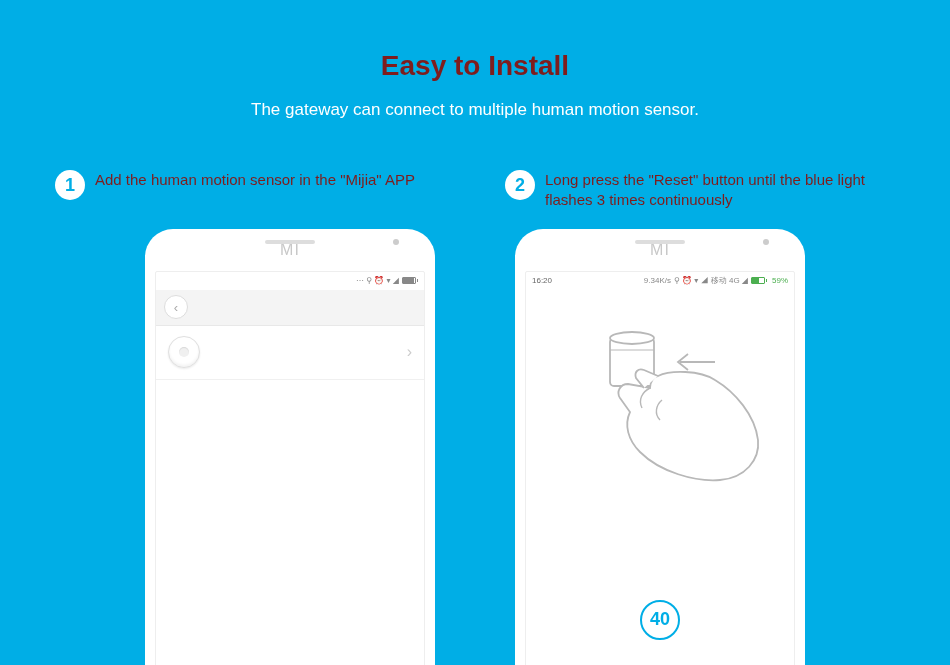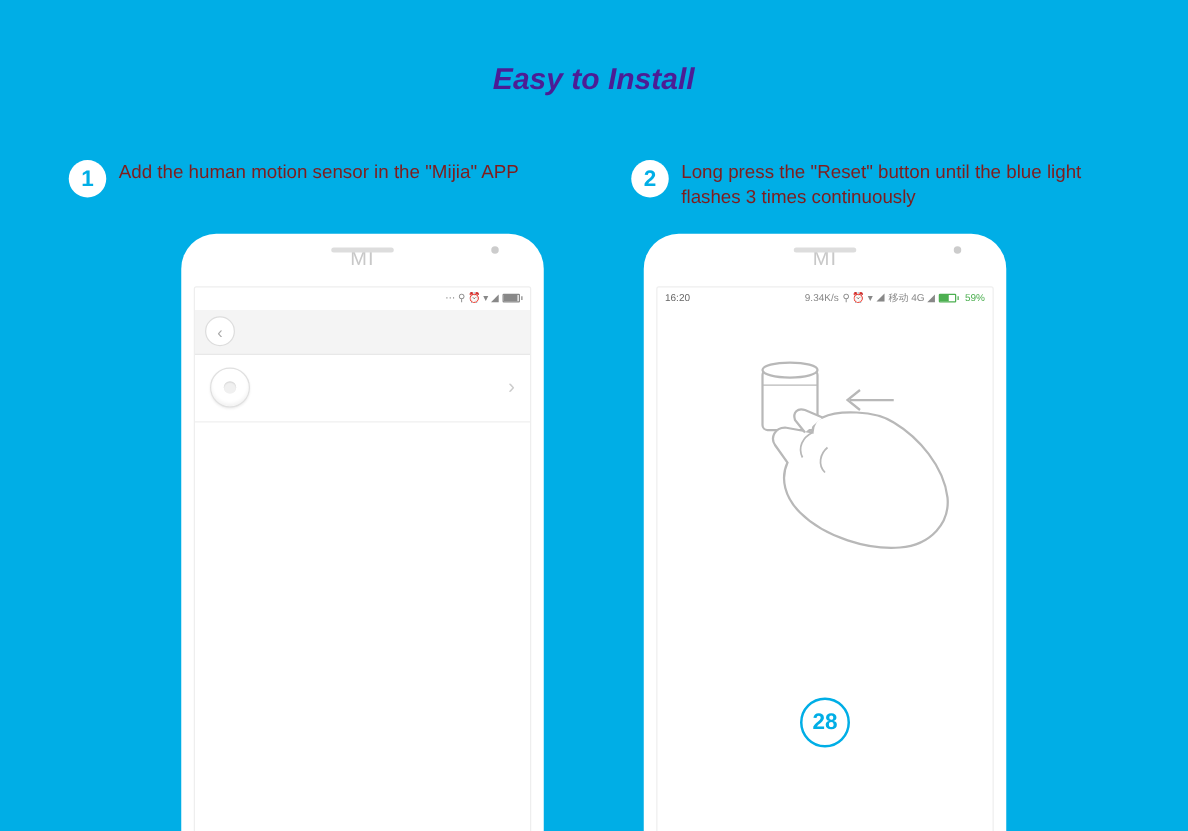--- a/index.html
+++ b/index.html
@@ -5,21 +5,21 @@
   * { box-sizing: border-box; margin: 0; padding: 0; }
   body {
     width: 950px;
     height: 665px;
     background: #00aee6;
     font-family: Arial, Helvetica, sans-serif;
     overflow: hidden;
     position: relative;
   }
   .header { text-align: center; padding-top: 50px; }
-  .title { color: #4c1d95; font-size: 24px; font-weight: bold; margin-bottom: 18px; font-style: italic; }
+  .title { color: #7f1d1d; font-size: 28px; font-weight: bold; margin-bottom: 18px; }
   .subtitle { color: #fff; font-size: 17px; font-weight: 300; }
   .steps-row { display: flex; justify-content: center; gap: 60px; margin-top: 50px; }
   .step { width: 390px; display: flex; align-items: flex-start; gap: 10px; }
   .step-num {
     width: 30px; height: 30px; border-radius: 50%; background: #fff; color: #00aee6;
     display: flex; align-items: center; justify-content: center; font-size: 18px; font-weight: bold;
     flex-shrink: 0;
   }
   .step-text { color: #7f1d1d; font-size: 15px; line-height: 1.35; font-weight: 300; }
   .phones-row { display: flex; justify-content: center; gap: 80px; margin-top: 18px; }
@@ -77,20 +77,21 @@
   .green .battery-fill { background:#4caf50; }
   .green .battery-body { border-color:#4caf50; }
   .green .battery-tip { background:#4caf50; }
   .pct { color:#4caf50; font-size:8px; margin-left:2px;}
 </style>
 </head>
 <body>
 
 <div class="header">
   <div class="title">Easy to Install</div>
+  <div class="subtitle">The gateway can connect to multiple human motion sensor.</div>
 </div>
 
 <div class="steps-row">
   <div class="step">
     <div class="step-num">1</div>
     <div class="step-text">Add the human motion sensor in the "Mijia" APP</div>
   </div>
   <div class="step">
     <div class="step-num">2</div>
     <div class="step-text">Long press the "Reset" button until the blue light flashes 3 times continuously</div>
@@ -169,18 +170,18 @@
                    C 78 120, 74 105, 80 92
                    L 70 78
                    C 66 72, 70 64, 78 64
                    L 100 68
                    C 100 62, 104 56, 108 56 Z" fill="#fff" stroke="#b8b8b8" stroke-width="1.8"></path>
           <path d="M 100 68 C 92 72, 88 80, 92 88" fill="none" stroke="#b8b8b8" stroke-width="1.4"></path>
           <path d="M 112 80 C 106 85, 104 94, 110 100" fill="none" stroke="#b8b8b8" stroke-width="1.4"></path>
 
           <path d="M 108 56 L 94 50 C 88 48, 84 52, 86 58 L 94 68" fill="#fff" stroke="#b8b8b8" stroke-width="1.8"></path>
         </svg>
-        <div class="countdown">28</div>
+        <div class="countdown">40</div>
       </div>
     </div>
   </div>
 
 </div>
 
 </body></html>

